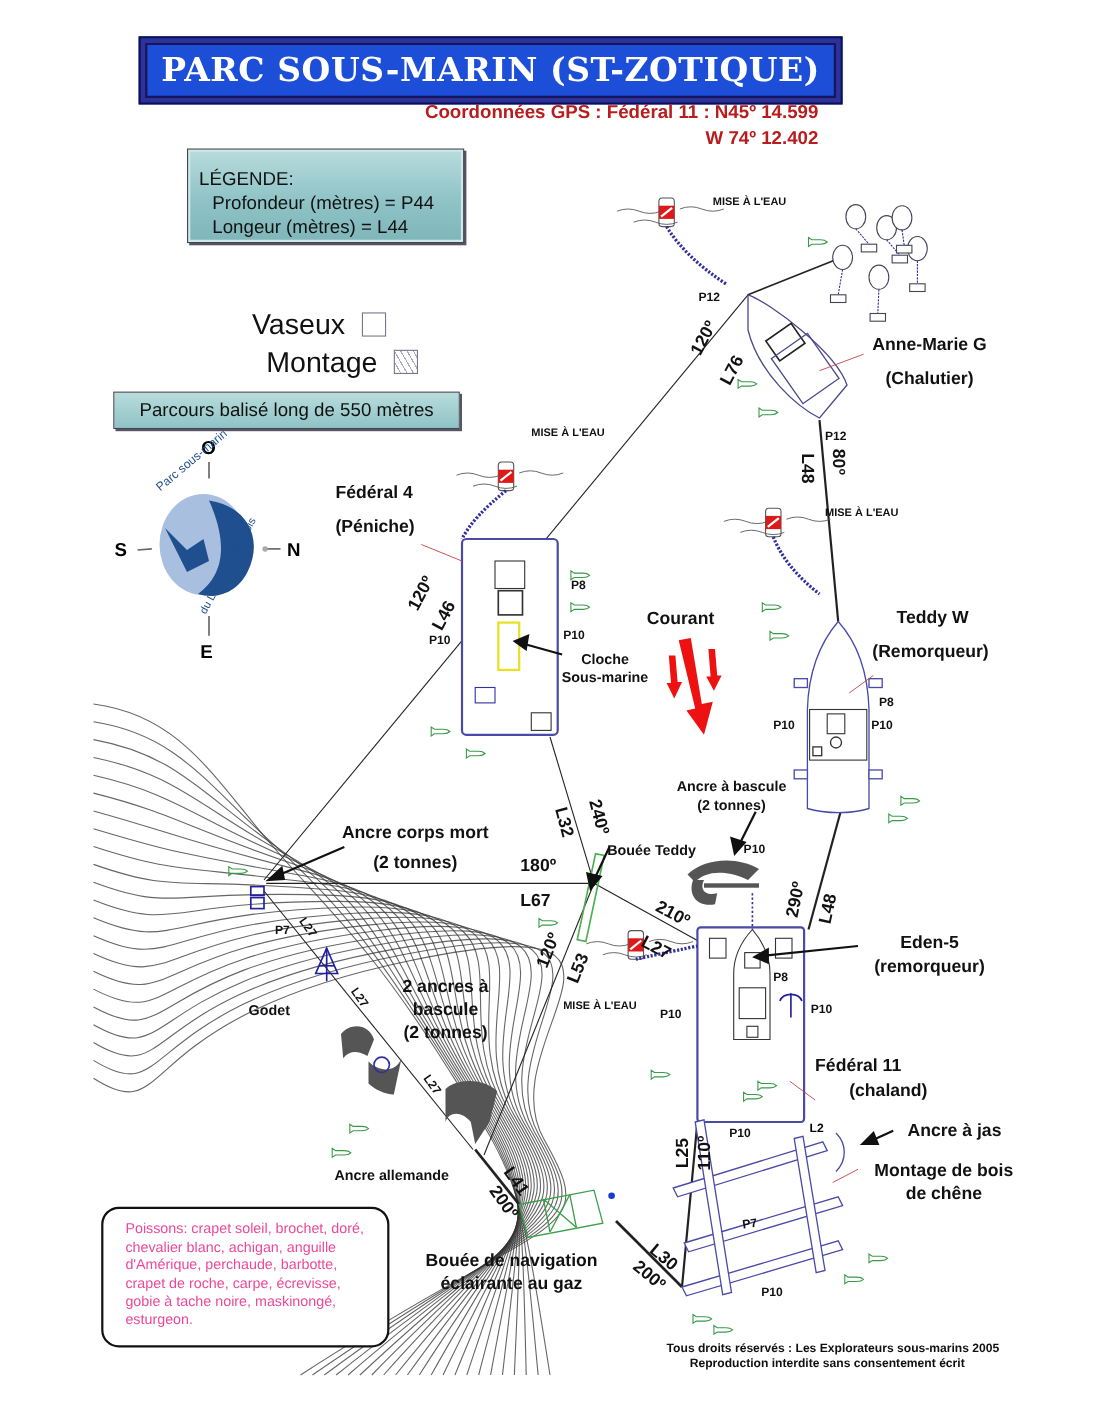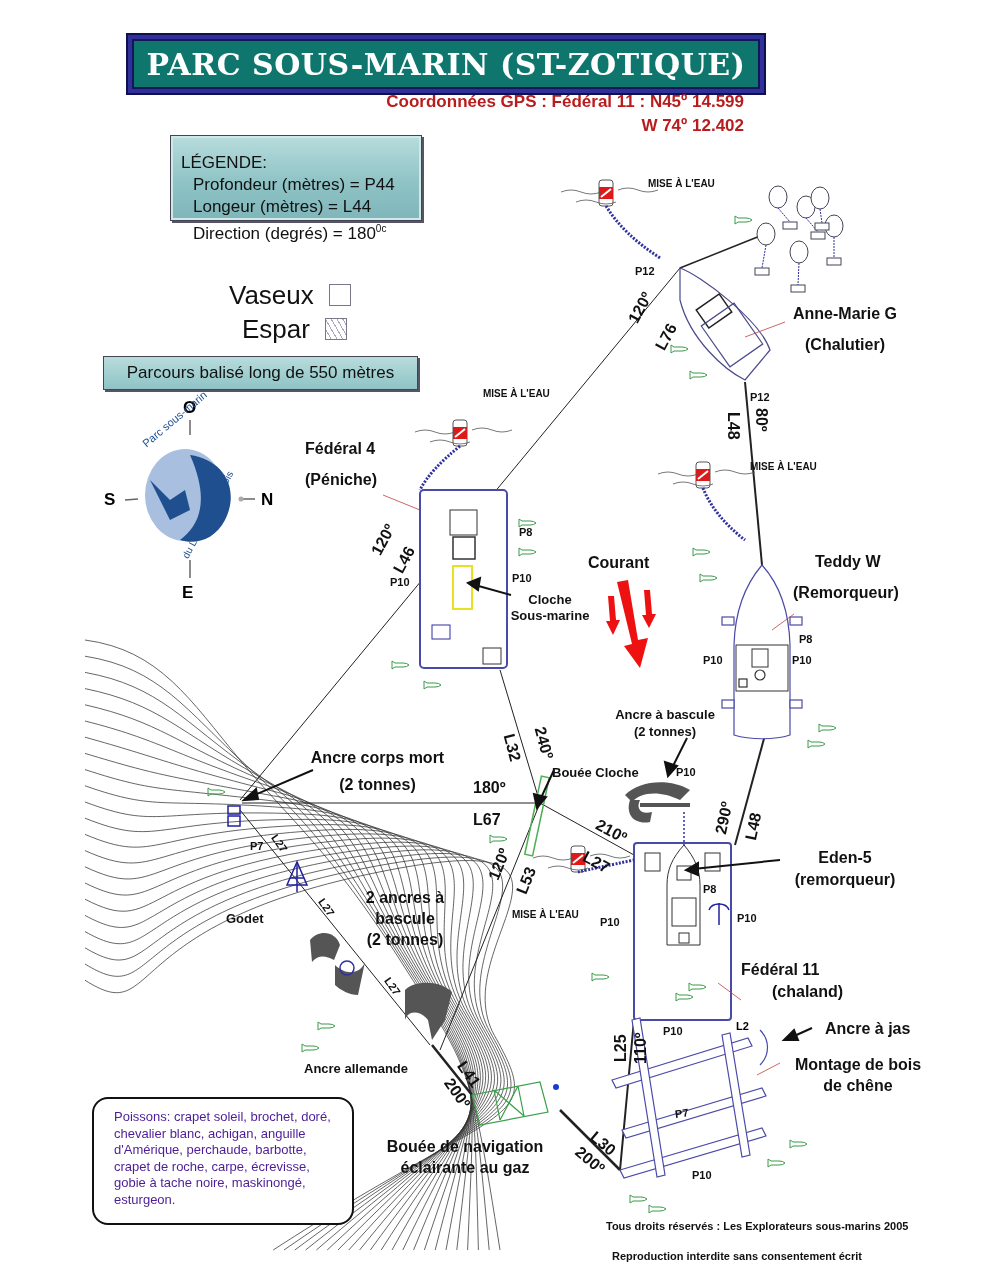--- a/index.html
+++ b/index.html
@@ -1,32 +1,32 @@
 <!DOCTYPE html>
 <html><head>
 <meta charset="utf-8">
 <style>
   html,body{margin:0;padding:0;background:#ffffff;}
   body{width:1000px;height:1282px;position:relative;overflow:hidden;font-family:"Liberation Sans",sans-serif;color:#000;}
   .abs{position:absolute;}
   #map-svg{position:absolute;left:0;top:0;}
-  .title-bar{left:126px;top:33px;width:636px;height:58px;background:#0f766e;border:2px solid #101050;box-shadow:inset 0 0 0 4px #30309a, inset 0 0 0 6px #15155a;display:flex;align-items:center;justify-content:center;}
+  .title-bar{left:126px;top:33px;width:636px;height:58px;background:#1d4ed8;border:2px solid #101050;box-shadow:inset 0 0 0 4px #30309a, inset 0 0 0 6px #15155a;display:flex;align-items:center;justify-content:center;}
   .title-text{font-family:"DejaVu Serif","Liberation Serif",serif;font-weight:bold;font-size:30px;color:#fff;letter-spacing:0.5px;white-space:nowrap;}
   .gps{font-weight:bold;font-size:17px;color:#b91c1c;text-align:right;white-space:nowrap;}
   .legend-box{left:170px;top:135px;width:252px;height:86px;background:linear-gradient(#b8dcdc,#8fc3c6 55%,#7fb6ba);border:1px solid #445;box-shadow:2px 2px 0 #556, inset 0 0 0 2px #cfe8e8;font-size:17px;color:#111;line-height:22px;padding:16px 10px;box-sizing:border-box;}
   .legend-box .li{padding-left:12px;white-space:nowrap;}
   .legend-box sup{font-size:10px;}
   .soil{font-size:26px;color:#111;white-space:nowrap;}
   .swatch{width:20px;height:20px;border:1px solid #778;background:#fff;display:inline-block;}
   .swatch.solid{background:repeating-linear-gradient(60deg,#fff 0 4px,#aab 4px 5px);}
   .course-box{left:103px;top:356px;width:313px;height:32px;background:linear-gradient(#b8dcdc,#8fc3c6);border:1px solid #445;box-shadow:2px 2px 0 #556;font-size:17px;color:#111;display:flex;align-items:center;justify-content:center;white-space:nowrap;}
   .lbl{font-weight:bold;white-space:nowrap;color:#111;}
   .l16{font-size:16px;} .l14{font-size:16px;} .l13{font-size:13px;} .l11{font-size:11px;} .l10{font-size:10px;}
   .center{text-align:center;}
-  .fish-box{left:92px;top:1097px;width:262px;height:128px;background:#fff;border:2px solid #111;border-radius:16px;padding:10px 8px 8px 20px;box-sizing:border-box;font-size:13px;line-height:16.5px;color:#4c1d95;}
+  .fish-box{left:92px;top:1097px;width:262px;height:128px;background:#fff;border:2px solid #111;border-radius:16px;padding:10px 8px 8px 20px;box-sizing:border-box;font-size:13px;line-height:16.5px;color:#ec4899;}
   .copyright{font-weight:bold;font-size:11px;color:#111;line-height:14px;white-space:nowrap;}
   .compass-letter{font-weight:bold;font-size:17px;}
 </style>
 </head>
 <body>
 
 <svg id="map-svg" width="1000" height="1282">
 
   <g id="contours" fill="none" stroke="#333" stroke-width="1">
       <path d="M85,640 C160,650 190,700 240,760 S330,850 400,960 S470,1060 500,1250" stroke-opacity="0.75"></path>
@@ -269,29 +269,28 @@
   <span class="title-text">PARC SOUS-MARIN (ST-ZOTIQUE)</span>
 </div>
 
 <div class="abs gps" style="left:300px;top:92px;width:444px;">Coordonnées GPS : Fédéral 11 : N45º 14.599</div>
 <div class="abs gps" style="left:300px;top:116px;width:444px;">W 74º 12.402</div>
 
 <div class="abs legend-box">
   <div>LÉGENDE:</div>
   <div class="li">Profondeur (mètres) = P44</div>
   <div class="li">Longeur (mètres) = L44</div>
-  <div class="li"><span>Direction (degrés) = 180</span><sup>0c</sup></div>
 </div>
 
 <div class="abs soil" style="left:229px;top:280px;">
   <span>Vaseux</span>
   <span class="swatch" style="vertical-align:-2px;margin-left:8px;"></span>
 </div>
 <div class="abs soil" style="left:242px;top:314px;">
-  <span>Espar</span>
+  <span>Montage</span>
   <span class="swatch solid" style="vertical-align:-2px;margin-left:8px;"></span>
 </div>
 
 <div class="abs course-box">
   <span>Parcours balisé long de 550 mètres</span>
 </div>
 
 <div class="abs compass-letter" style="left:183px;top:398px;">O</div>
 <div class="abs compass-letter" style="left:104px;top:490px;">S</div>
 <div class="abs compass-letter" style="left:261px;top:490px;">N</div>
@@ -325,21 +324,21 @@
 <div class="abs lbl l11" style="left:703px;top:654px;">P10</div>
 <div class="abs lbl l11" style="left:792px;top:654px;">P10</div>
 
 <div class="abs lbl l13 center" style="left:605px;top:707px;width:120px;">Ancre à bascule</div>
 <div class="abs lbl l13 center" style="left:605px;top:724px;width:120px;">(2 tonnes)</div>
 <div class="abs lbl l11" style="left:676px;top:766px;">P10</div>
 
 <div class="abs lbl l14 center" style="left:310px;top:749px;width:135px;">Ancre corps mort</div>
 <div class="abs lbl l14 center" style="left:310px;top:776px;width:135px;">(2 tonnes)</div>
 
-<div class="abs lbl l13" style="left:552px;top:765px;">Bouée Cloche</div>
+<div class="abs lbl l13" style="left:552px;top:765px;">Bouée Teddy</div>
 
 <div class="abs lbl l16 center" style="left:785px;top:849px;width:120px;">Eden-5</div>
 <div class="abs lbl l16 center" style="left:785px;top:871px;width:120px;">(remorqueur)</div>
 <div class="abs lbl l11" style="left:703px;top:883px;">P8</div>
 <div class="abs lbl l11" style="left:600px;top:916px;">P10</div>
 <div class="abs lbl l11" style="left:737px;top:912px;">P10</div>
 <div class="abs lbl l16" style="left:741px;top:961px;">Fédéral 11</div>
 <div class="abs lbl l16" style="left:772px;top:983px;">(chaland)</div>
 <div class="abs lbl l11" style="left:663px;top:1025px;">P10</div>
 
@@ -384,13 +383,13 @@
 <div class="abs lbl l16" style="left:598px;top:1128px;transform:rotate(40deg);transform-origin:left top;">L30</div>
 <div class="abs lbl l16" style="left:583px;top:1143px;transform:rotate(40deg);transform-origin:left top;">200º</div>
 <div class="abs lbl l16" style="left:612px;top:1062px;transform:rotate(-90deg);transform-origin:left top;">L25</div>
 <div class="abs lbl l16" style="left:632px;top:1064px;transform:rotate(-90deg);transform-origin:left top;">110º</div>
 
 <div class="abs fish-box">
   <span>Poissons: crapet soleil, brochet, doré, chevalier blanc, achigan, anguille d'Amérique, perchaude, barbotte, crapet de roche, carpe, écrevisse, gobie à tache noire, maskinongé, esturgeon.</span>
 </div>
 
 <div class="abs copyright" style="left:606px;top:1219px;">Tous droits réservés : Les Explorateurs sous-marins 2005</div>
-<div class="abs copyright" style="left:612px;top:1233px;margin-top:16px;">Reproduction interdite sans consentement écrit</div>
+<div class="abs copyright" style="left:627px;top:1233px;">Reproduction interdite sans consentement écrit</div>
 
 </body></html>

